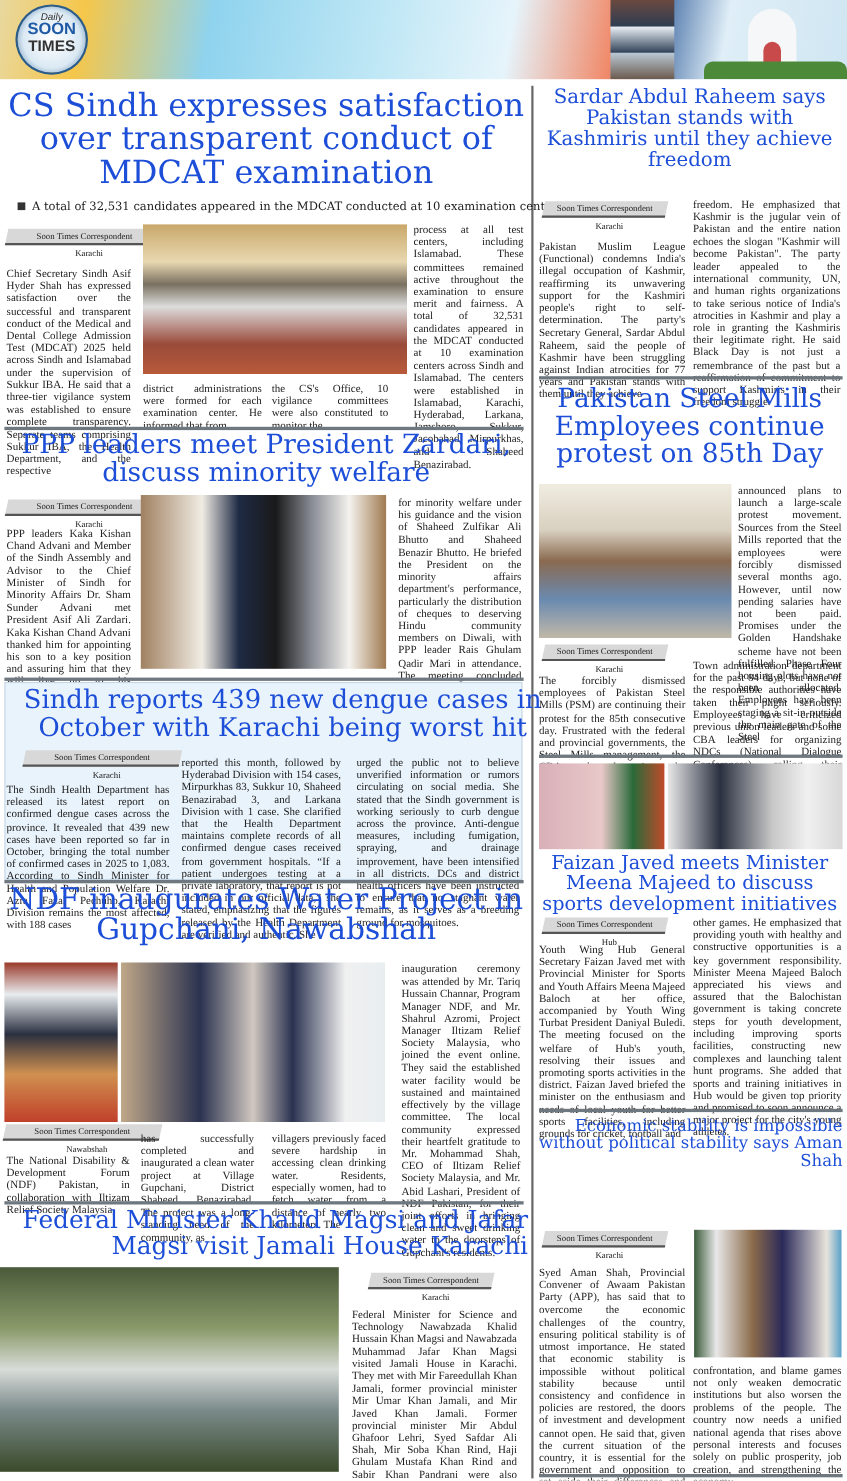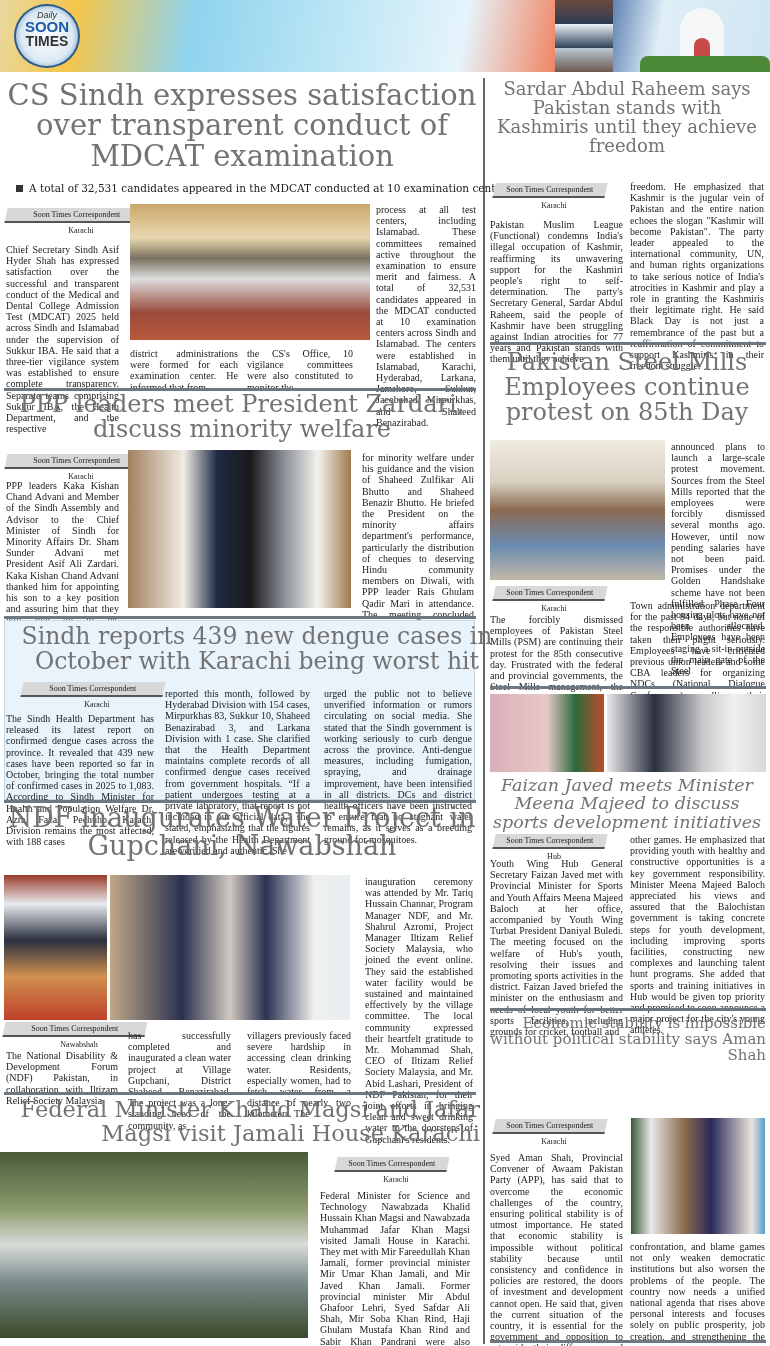--- a/index.html
+++ b/index.html
@@ -8,21 +8,21 @@
 .logo{position:absolute;left:14px;top:4px;width:66px;height:64px;border-radius:50%;background:radial-gradient(circle,#fff 0%,#dbe9f3 60%,#3e6fa0 100%);border:2px solid #2b5c8a;text-align:center;font-family:"Liberation Sans",sans-serif}
 .logo .daily{font-size:9px;font-style:italic;color:#333;margin-top:4px}
 .logo .soon{font-size:15px;font-weight:bold;color:#1e5aa5;line-height:14px}
 .logo .times{font-size:14px;font-weight:bold;color:#333;line-height:14px}
 .brand{position:absolute;left:218px;top:6px;font-family:"DejaVu Sans",sans-serif;font-weight:bold;font-size:40px;color:#1e1e1e;letter-spacing:-1px;text-shadow:2px 2px 0 #fff,-1px -1px 0 #fff}
 .portraits{position:absolute;left:555px;top:0;width:58px;height:72px;background:linear-gradient(#6a4a40,#2f3d52 33%,#e8eef4 34%,#33445a 66%,#b9c8d4 67%,#6b5a4e)}
 .mazar{position:absolute;left:680px;top:8px;width:44px;height:56px;background:#f5f7f8;border-radius:22px 22px 0 0}
 .mazar::after{content:"";position:absolute;left:14px;top:30px;width:16px;height:26px;background:#c94a4a;border-radius:8px 8px 0 0}
 .trees{position:absolute;left:640px;top:56px;width:130px;height:16px;background:#4c8a3a;border-radius:8px 8px 0 0}
 .vline{position:absolute;left:483px;top:78px;width:2px;height:1266px;background:#666}
-.h1{position:absolute;text-align:center;color:#737373;font-family:"DejaVu Serif",serif;line-height:1.05}
+.h1{position:absolute;text-align:center;color:#1d4ed8;font-family:"DejaVu Serif",serif;line-height:1.05}
 .sep{position:absolute;height:3px;background:#6f7880}
 .byline{position:absolute;width:150px;text-align:center}
 .byline .tag{display:block;background:#d8d8d8;font-size:8px;padding:2px 0;border-bottom:2px solid #555;margin-right:8px;transform:skewX(-12deg)}
 .byline .tag span{display:inline-block;transform:skewX(12deg)}
 .byline .loc{display:block;font-size:8px;margin-top:3px}
 .col{position:absolute;font-size:10px;line-height:11.2px;text-align:justify;color:#222}
 .photo{position:absolute;overflow:hidden}
 .subhead{position:absolute;left:16px;top:182px;font-size:10.5px;font-family:"DejaVu Serif",serif}
 .subhead .sq{display:inline-block;width:7px;height:7px;background:#333;margin-right:6px}
 .bluebox{position:absolute;left:4px;top:620px;width:471px;height:180px;background:#e9f3fb;border:1px solid #c5d6e4}
@@ -113,21 +113,21 @@
     <span class="tag"><span>Soon Times Correspondent</span></span>
     <span class="loc">Karachi</span>
   </div>
 <div class="col" style="left:490px;top:614px;width:133px;">The forcibly dismissed employees of Pakistan Steel Mills (PSM) are continuing their protest for the 85th consecutive day. Frustrated with the federal and provincial governments, the Steel Mills management, the CBA, and trade unions, the employees have</div>
 <div class="col" style="left:671px;top:441px;width:94px;">announced plans to launch a large-scale protest movement. Sources from the Steel Mills reported that the employees were forcibly dismissed several months ago. However, until now pending salaries have not been paid. Promises under the Golden Handshake scheme have not been fulfilled. Phase Four housing plots have not been allocated. Employees have been staging a sit-in outside the main gate of the Steel</div>
 <div class="col" style="left:630px;top:600px;width:135px;">Town administration department for the past 84 days, but none of the responsible authorities have taken their plight seriously. Employees have criticized previous union leaders and some CBA leaders for organizing NDCs (National Dialogue Conferences), calling their actions disappointing and frustrating..</div>
 <div class="sep" style="left:490px;top:686px;width:276px"></div>
 
 <div class="photo" style="left:490px;top:694px;width:114px;height:78px;background:linear-gradient(90deg,#d8b0b8 0%,#e8c8c8 50%,#2a6a3a 75%,#c04a2a 100%)"></div>
 <div class="photo" style="left:607px;top:694px;width:159px;height:78px;background:linear-gradient(90deg,#e8e8e8 0%,#2a3040 30%,#c8c8c8 60%,#f0f0f0 80%,#d8d8d8 100%)"></div>
-<div class="h1" style="left:488px;top:776px;width:278px;font-size:17.5px;font-style:italic;">Faizan Javed meets Minister Meena Majeed to discuss sports development initiatives</div>
+<div class="h1" style="left:488px;top:776px;width:278px;font-size:17.5px;">Faizan Javed meets Minister Meena Majeed to discuss sports development initiatives</div>
 <div class="byline" style="left:494px;top:834px;width:120px">
     <span class="tag"><span>Soon Times Correspondent</span></span>
     <span class="loc">Hub</span>
   </div>
 <div class="col" style="left:490px;top:858px;width:133px;">Youth Wing Hub General Secretary Faizan Javed met with Provincial Minister for Sports and Youth Affairs Meena Majeed Baloch at her office, accompanied by Youth Wing Turbat President Daniyal Buledi. The meeting focused on the welfare of Hub's youth, resolving their issues and promoting sports activities in the district. Faizan Javed briefed the minister on the enthusiasm and needs of local youth for better sports facilities, including grounds for cricket, football and</div>
 <div class="col" style="left:630px;top:834px;width:135px;">other games. He emphasized that providing youth with healthy and constructive opportunities is a key government responsibility. Minister Meena Majeed Baloch appreciated his views and assured that the Balochistan government is taking concrete steps for youth development, including improving sports facilities, constructing new complexes and launching talent hunt programs. She added that sports and training initiatives in Hub would be given top priority and promised to soon announce a major project for the city's young athletes.</div>
 <div class="sep" style="left:490px;top:1008px;width:276px"></div>
 
 <div class="h1" style="left:488px;top:1016px;width:278px;font-size:15px;text-align:right;">Economic stability is impossible without political stability says Aman Shah</div>
 <div class="byline" style="left:494px;top:1119px;width:120px">

